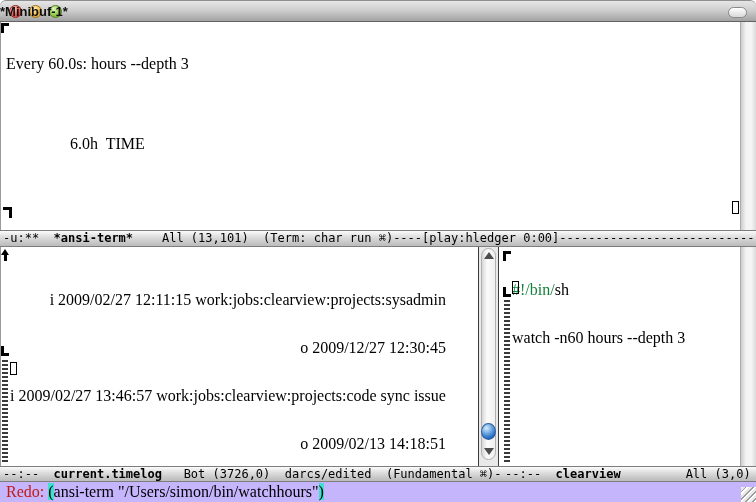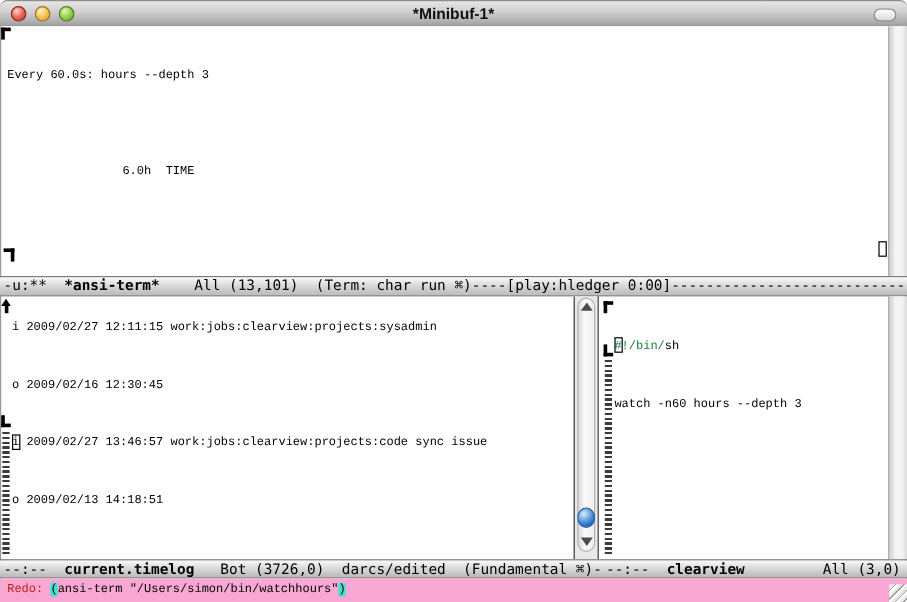--- a/index.html
+++ b/index.html
@@ -1,53 +1,53 @@
 <!DOCTYPE html>
 <html><head>
 <meta charset="utf-8">
 <style>
   html,body{margin:0;padding:0;background:#e9e9e9;}
   .app{position:relative;width:756px;height:502px;overflow:hidden;background:#fff;
        font-family:"Liberation Sans",sans-serif;box-sizing:border-box;}
-  .mono{font-family:Liberation Mono, monospace;font-size:10px;line-height:16px;
+  .mono{font-family:Liberation Serif, serif;font-size:16px;line-height:16px;
         white-space:pre;color:#000;}
   
   .titlebar{position:absolute;left:0;top:0;width:756px;height:22px;box-sizing:border-box;
     background:linear-gradient(#e6e6e6,#cfcfcf 45%,#b3b3b3 80%,#a2a2a2);
     border-top:1px solid #8f8f8f;border-bottom:1px solid #636363;border-radius:6px 6px 0 0;}
-  .title{position:absolute;left:0;right:0;top:3px;text-align:center;font-size:13px;font-weight:bold;color:#101010;}
+  .title{position:absolute;left:0;right:0;top:3px;text-align:left;font-size:13px;font-weight:bold;color:#101010;}
   .light{position:absolute;top:4px;width:13px;height:13px;border-radius:50%;box-sizing:border-box;}
   .light.red{left:9px;background:radial-gradient(circle at 35% 28%,#ffd5d0,#ef6e61 45%,#c13a31 90%);border:1px solid #96271f;}
   .light.yellow{left:29px;background:radial-gradient(circle at 35% 28%,#fff3cd,#f8c95e 45%,#d99c27 90%);border:1px solid #a0731d;}
   .light.green{left:49px;background:radial-gradient(circle at 35% 28%,#e2f5c0,#a0d45a 45%,#69a328 90%);border:1px solid #557f1b;}
   .oval-btn{position:absolute;right:9px;top:6px;width:19px;height:11px;border-radius:6px;
     background:linear-gradient(#ffffff,#d8d8d8);border:1px solid #8a8a8a;box-sizing:border-box;}
   
   .frame{position:absolute;left:0;top:22px;width:756px;height:480px;background:#fff;
     border-left:1px solid #9a9a9a;border-right:1px solid #9a9a9a;border-bottom:1px solid #9a9a9a;box-sizing:border-box;}
   
   .win-term{position:absolute;left:0;top:22px;width:740px;height:208px;overflow:hidden;}
   .win-term .text{position:absolute;left:6px;top:2px;right:6px;}
   .hdr{display:flex;justify-content:space-between;}
-  .win-timelog{position:absolute;left:0;top:231px;width:478px;height:219px;overflow:hidden;}
+  .win-timelog{position:absolute;left:0;top:257px;width:478px;height:219px;overflow:hidden;text-align:right;}
   .win-timelog .text{position:absolute;left:10px;top:3px;}
   .win-script{position:absolute;left:498px;top:247px;width:242px;height:219px;overflow:hidden;
     border-left:1px solid #3c3c3c;box-sizing:border-box;}
   .win-script .text{position:absolute;left:13px;top:3px;}
   
   .ml{position:absolute;height:17px;box-sizing:border-box;overflow:hidden;
     background:linear-gradient(#fbfbfb,#dedede 40%,#c2c2c2 85%,#bdbdbd);
     border-top:1px solid #7d7d7d;border-bottom:1px solid #7d7d7d;
     font-family:"DejaVu Sans Mono","Liberation Mono",monospace;font-size:12px;line-height:15px;white-space:pre;color:#000;}
   .ml .bufname{font-weight:bold;}
   .ml-term{left:0;top:230px;width:756px;padding-left:3px;}
   .ml-timelog{left:0;top:466px;width:500px;height:16px;line-height:14px;padding-left:3px;}
   .ml-script{left:500px;top:466px;width:256px;height:16px;line-height:14px;padding-left:5px;}
   
-  .minibuf{position:absolute;left:0;top:482px;width:756px;height:20px;background:#f9a8d4;padding:2px 0 0 6px;box-sizing:border-box;}
+  .minibuf{position:absolute;left:0;top:482px;width:756px;height:20px;background:#c4b5fd;padding:2px 0 0 6px;box-sizing:border-box;}
   .prompt{color:#c21a12;}
   .paren{background:#40e0d0;}
   
   .sb-col{position:absolute;width:16px;box-sizing:border-box;border-left:1px solid #ababab;
     background:linear-gradient(to right,#cdcdcd,#f4f4f4 35%,#f4f4f4 70%,#dadada);}
   .sb-top{left:740px;top:22px;height:208px;}
   .sb-right{left:740px;top:247px;height:219px;}
   .sb-mid{position:absolute;left:478px;top:247px;width:20px;height:219px;box-sizing:border-box;
     border-left:1px solid #3c3c3c;background:#e9e9e9;}
   .sb-mid .track{position:absolute;left:2px;top:1px;width:15px;height:212px;border-radius:8px;
@@ -110,21 +110,21 @@
   <div class="angle-top" style="left:1px;top:23px;"></div>
   <div class="corner-tr" style="left:3px;top:207px;"></div>
   <div class="cursor" style="left:732px;top:201px;"></div>
   <div class="sb-col sb-top"></div>
 
   <div class="ml ml-term"><span>-u:**  </span><span class="bufname">*ansi-term*</span><span>    All (13,101)  (Term: char run ⌘)----[play:hledger 0:00]---------------------------------------</span></div>
 
   <div class="win-timelog mono">
     <div class="text">
       <div>i 2009/02/27 12:11:15 work:jobs:clearview:projects:sysadmin</div>
-      <div>o 2009/02/16 12:30:45</div>
+      <div>o 2009/12/27 12:30:45</div>
       <div>i 2009/02/27 13:46:57 work:jobs:clearview:projects:code sync issue</div>
       <div>o 2009/02/13 14:18:51</div>
       
       
       
     </div>
   </div>
   <div class="fringe-up-arrow" style="left:1px;top:249px;"></div>
   <div class="angle-bottom" style="left:1px;top:346px;"></div>
   <div class="stipple" style="left:2px;top:360px;height:103px;"></div>

